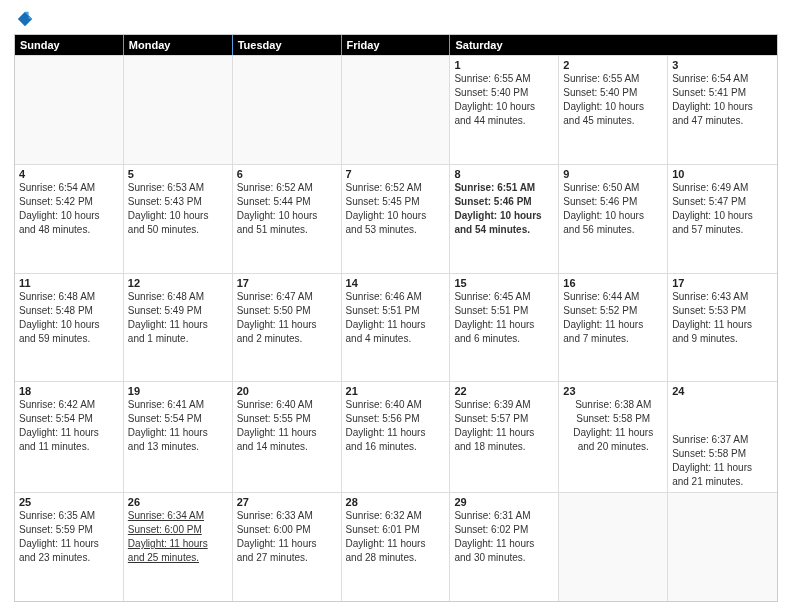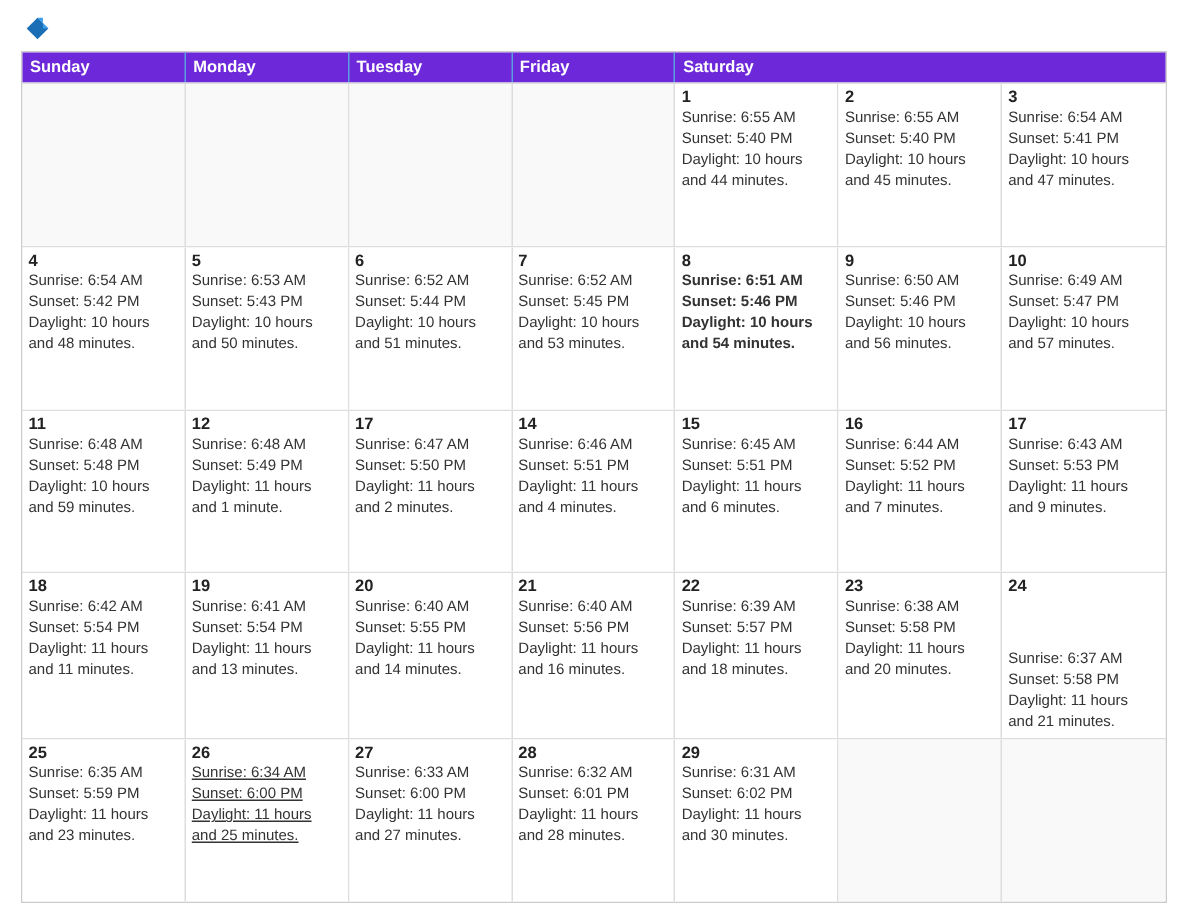--- a/index.html
+++ b/index.html
@@ -62,21 +62,21 @@
     }
     .calendar {
       flex: 1;
       display: flex;
       flex-direction: column;
       border: 1px solid #ccc;
     }
     .cal-header {
       display: grid;
       grid-template-columns: repeat(7, 1fr);
-      background: #6d28d9;
+      background: #000000;
     }
     .cal-header-cell {
       color: #fff;
       font-size: 11px;
       font-weight: bold;
       padding: 4px 5px;
       border-right: 1px solid #5a9ee0;
     }
     .cal-header-cell:last-child { border-right: none; }
     .cal-body {
@@ -303,21 +303,21 @@
           </div>
           <div class="cal-cell">
             <span class="day-num">22</span>
             <div class="day-info" style="white-space: pre-line;">Sunrise: 6:39 AM
 Sunset: 5:57 PM
 Daylight: 11 hours
 and 18 minutes.</div>
           </div>
           <div class="cal-cell">
             <span class="day-num">23</span>
-            <div class="day-info" style="white-space: pre-line;">Sunrise: 6:38 AM
+            <div class="day-info" style="white-space: pre-line; text-align: center;">Sunrise: 6:38 AM
 Sunset: 5:58 PM
 Daylight: 11 hours
 and 20 minutes.</div>
           </div>
           <div class="cal-cell">
             <span class="day-num">24</span>
             <div class="day-info" style="white-space: pre-line; margin-top: 36px;">Sunrise: 6:37 AM
 Sunset: 5:58 PM
 Daylight: 11 hours
 and 21 minutes.</div>

